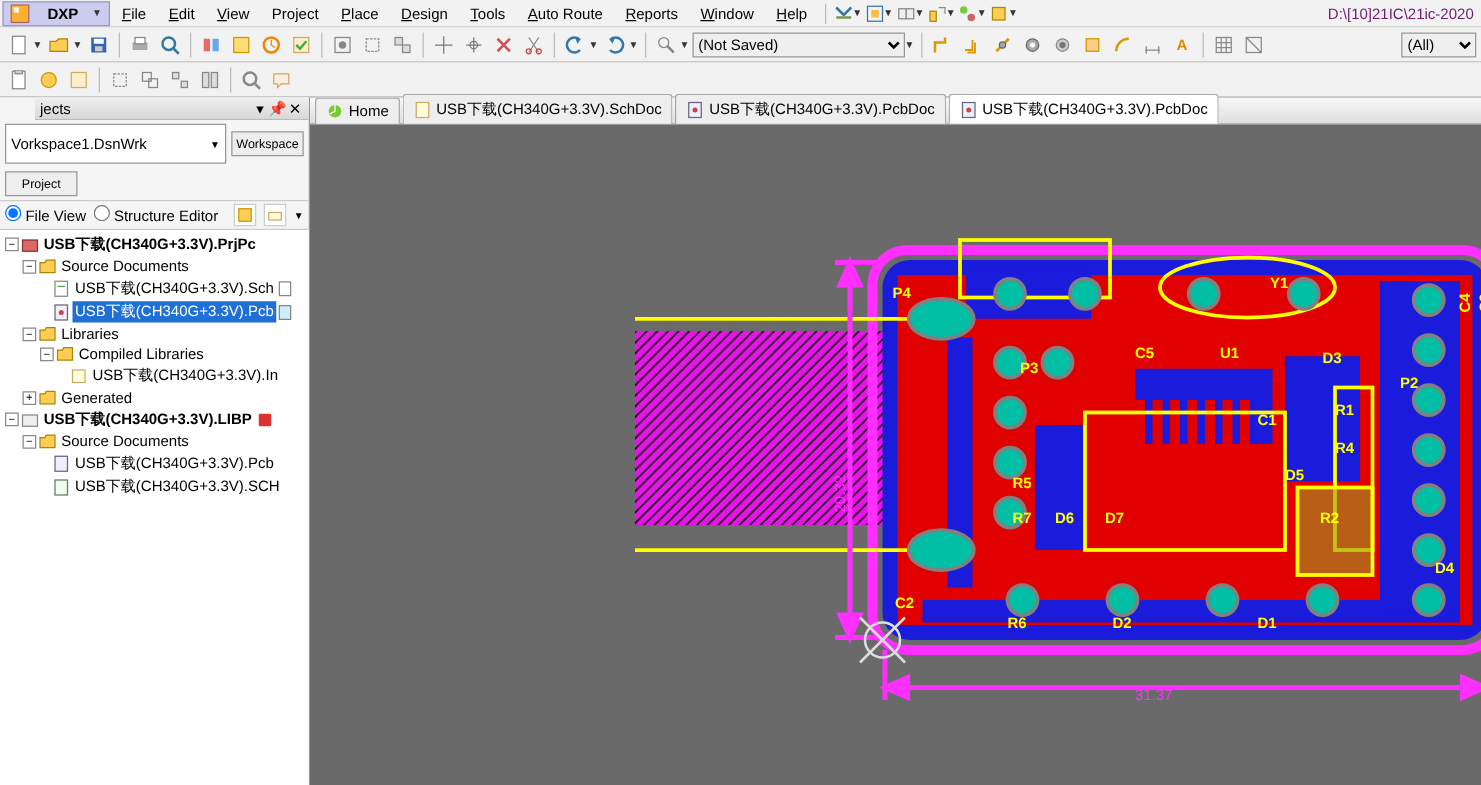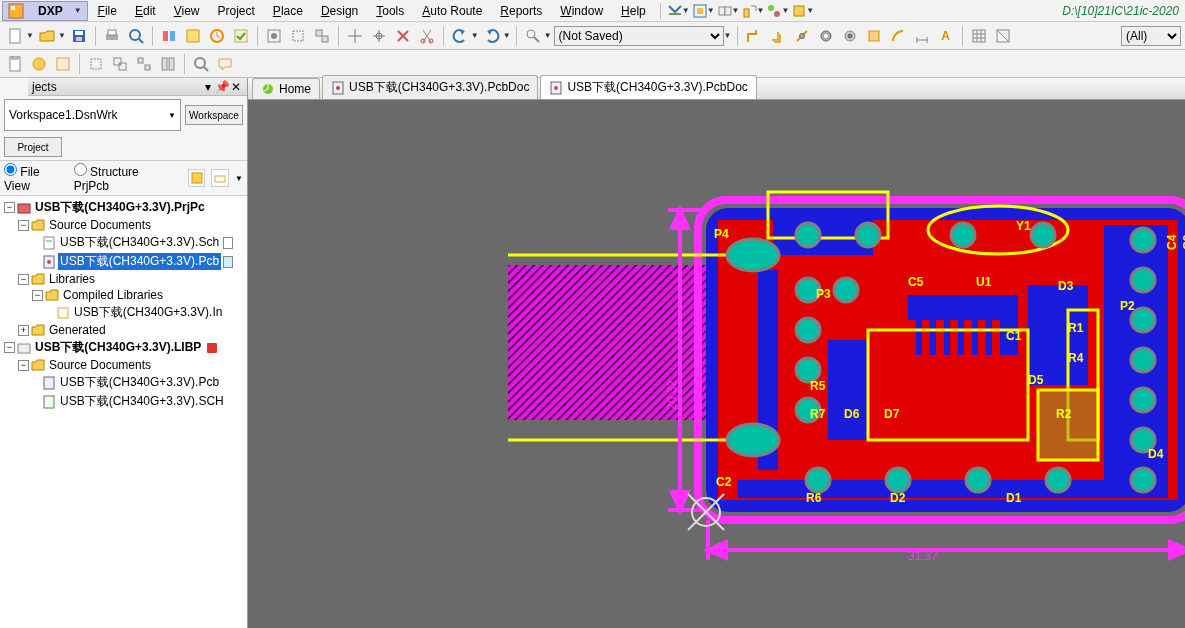--- a/index.html
+++ b/index.html
@@ -6,21 +6,21 @@
 body { width: 1185px; height: 628px; background: #e9e9e9; overflow: hidden; }
 
 
 .menubar { display: flex; align-items: center; height: 22px; background: #f2f2f2; border-bottom: 1px solid #ccc; padding: 0 2px; gap: 2px; }
 .menubar .dxp { display:flex; align-items:center; font-weight:bold; background:#cce; padding: 1px 5px; border:1px solid #99b;gap:14px; }
 .menubar .menu-item { padding: 2px 8px; cursor: default; }
 .menubar .menu-item u { text-decoration: underline; }
 .menubar .sep { width:1px; height:16px; background:#bbb; margin:0 4px;}
 .menubar .mini-ico { width:16px; height:16px; display:inline-block; vertical-align:middle; }
 .menubar .drop { margin-left:-3px; font-size:8px; color:#333; }
-.menubar .path { margin-left: auto; padding-right:4px; color:#15803d;font-style:italic; }
+.menubar .path { margin-left: auto; padding-right:4px; color:#701a75; }
 
 
 .toolbar { display:flex; align-items:center; height:28px; background:#f2f2f2; border-bottom:1px solid #bbb; padding: 2px 4px; gap:2px;}
 .toolbar .tb-btn { width:22px; height:22px; display:flex; align-items:center; justify-content:center; border:1px solid transparent; }
 .toolbar .tb-sep { width:1px; height:20px; background:#bbb; margin:0 3px;}
 .toolbar .tb-drop { font-size:8px; color:#333; margin-left:-2px;}
 .toolbar select { height:20px; font-size:12px; border:1px solid #999; }
 .toolbar .far-right-sel { margin-left:auto; }
 
 
@@ -378,21 +378,21 @@
           <span>Vorkspace1.DsnWrk</span>
           <span class="arrow">▼</span>
         </div>
       <button>Workspace</button>
     </div>
     <div class="row">
       <button>Project</button>
     </div>
     <div class="radio-row">
       <label><input type="radio" checked="" style=""> <span>File View</span></label>
-      <label><input type="radio" style=""> <span>Structure PrjPcb</span></label>
+      <label><input type="radio" style=""> <span>Structure Editor</span></label>
       <span class="spacer"></span>
       <span class="small-ico">
           <svg width="14" height="14">
             <rect x="2" y="2" width="10" height="10" fill="#fc5" stroke="#c90"></rect>
           </svg>
         </span>
       <span class="small-ico">
           <svg width="14" height="14">
             <rect x="2" y="5" width="10" height="6" fill="#ffd" stroke="#ca6"></rect>
           </svg>
@@ -501,20 +501,26 @@
   </div>
 
   <div class="canvas-wrap">
     <div class="doctabs">
       <div class="dtab">
           <svg class="dico" viewBox="0 0 14 14">
             <circle cx="7" cy="7" r="5" fill="#7c3"></circle>
             <path d="M7 2 L7 7 3 9" stroke="#fff" fill="none"></path>
           </svg>
           <span>Home</span>
+        </div>
+      <div class="dtab">
+          <svg class="dico" viewBox="0 0 14 14">
+            <rect x="2" y="1" width="10" height="12" fill="#ffd" stroke="#ca6"></rect>
+          </svg>
+          <span>USB下载(CH340G+3.3V).SchDoc</span>
         </div>
       <div class="dtab">
           <svg class="dico" viewBox="0 0 14 14">
             <rect x="2" y="1" width="10" height="12" fill="#eef" stroke="#667"></rect>
             <circle cx="7" cy="7" r="2" fill="#c44"></circle>
           </svg>
           <span>USB下载(CH340G+3.3V).PcbDoc</span>
         </div>
       <div class="dtab active">
           <svg class="dico" viewBox="0 0 14 14">

